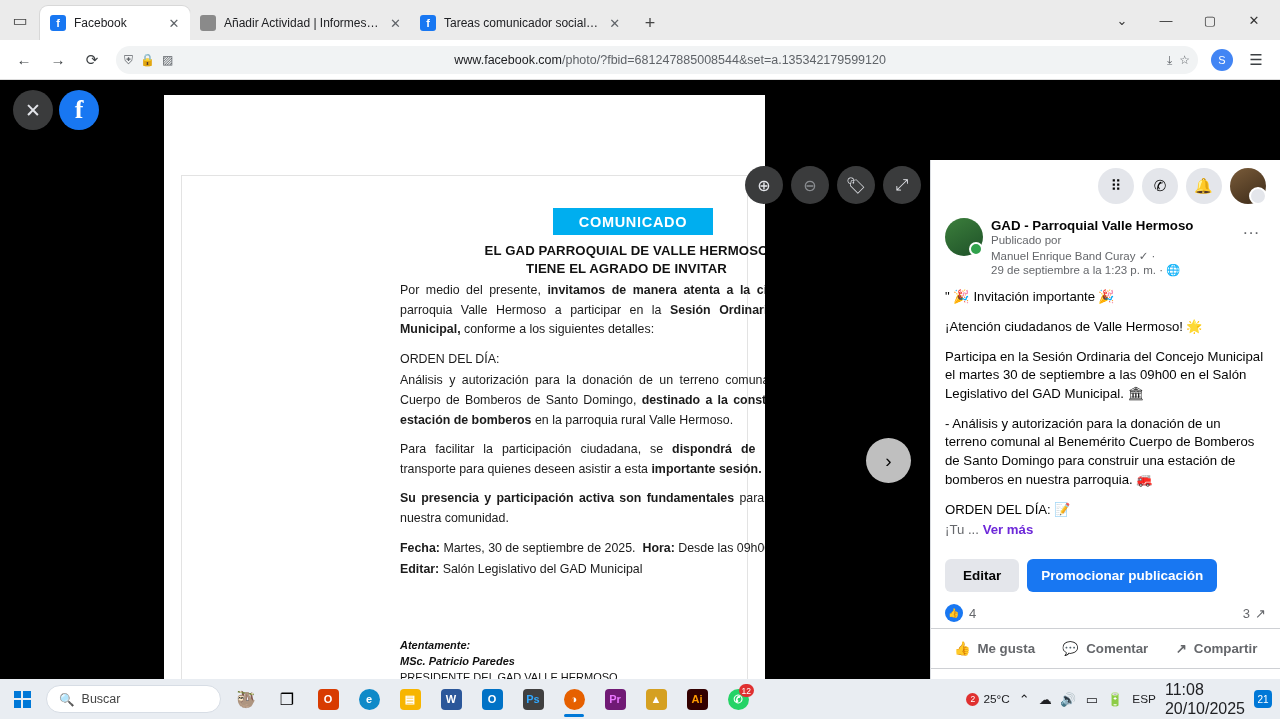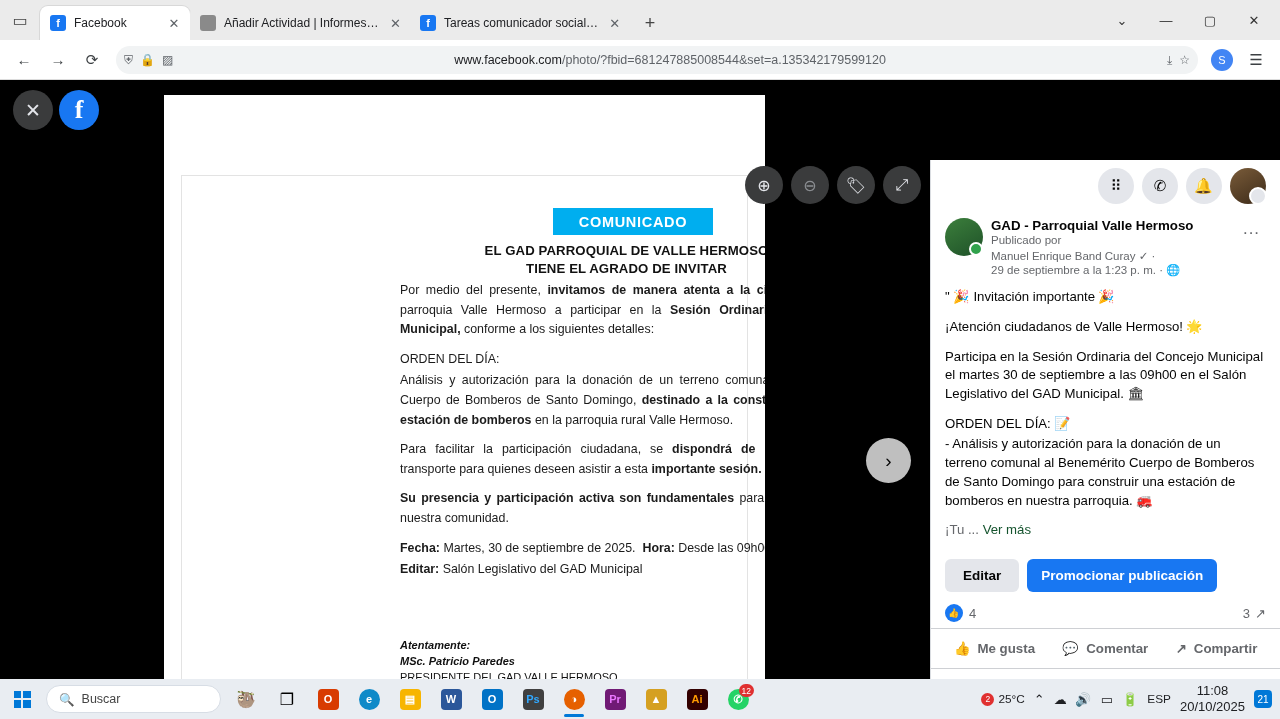--- a/index.html
+++ b/index.html
@@ -149,21 +149,21 @@
   .pg-name { font-size: 13.3px; font-weight: bold; color: #050505; }
   .pub-by { font-size: 11.5px; color: #65676b; line-height: 1.35; }
   .pub-name { font-size: 11.5px; color: #65676b; }
   .pub-name .nm { color: #65676b; }
   .post-more { width: 30px; height: 30px; display: flex; align-items: center; justify-content: center;
     color: #65676b; font-size: 17px; }
 
   .post-body { padding: 10px 14px 0 14px; font-size: 13.2px; color: #050505; line-height: 1.42; }
   .post-body p { margin-bottom: 11px; }
   .see-more { color: #65676b; }
-  .see-more b { color: #14532d; font-weight: normal; }
+  .see-more b { color: #6d28d9; font-weight: bold; }
 
   .post-actions { display: flex; gap: 8px; padding: 8px 14px 6px 14px; }
   .btn-edit { background: #e4e6eb; color: #050505; font-size: 13.5px; font-weight: bold;
     border-radius: 6px; padding: 9px 18px; }
   .btn-promote { background: #1877f2; color: #fff; font-size: 13.5px; font-weight: bold;
     border-radius: 6px; padding: 9px 14px; }
 
   .stats { display: flex; align-items: center; justify-content: space-between;
     padding: 6px 14px; border-bottom: 1px solid #ced0d4; }
   .stat-left { display: flex; align-items: center; gap: 6px; font-size: 13px; color: #65676b; }
@@ -199,21 +199,21 @@
   .tbi .sq { width: 21px; height: 21px; border-radius: 4px; display: flex; align-items: center;
     justify-content: center; color: #fff; font-size: 11px; font-weight: bold; }
   .tbi.active::after { content: ""; position: absolute; bottom: 1px; left: 9px; width: 20px; height: 3px;
     background: #0078d7; border-radius: 2px; }
   .badge-n { position: absolute; top: 4px; right: 3px; min-width: 13px; height: 13px; padding: 0 3px;
     border-radius: 7px; background: #e03030; color: #fff; font-size: 8.5px; display: flex;
     align-items: center; justify-content: center; }
   .tray { margin-left: auto; display: flex; align-items: center; gap: 9px; padding-right: 8px;
     font-size: 11.8px; color: #202124; }
   .tray .ic { font-size: 13px; }
-  .clock { text-align: center; line-height: 1.2; font-size: 13px; }
+  .clock { text-align: left; line-height: 1.2; font-size: 16px; }
   .tray-badge { width: 18px; height: 18px; border-radius: 4px; background: #0078d7; color: #fff;
     font-size: 10px; display: flex; align-items: center; justify-content: center; }
 </style>
 </head>
 <body>
 
 <div class="browser-chrome">
 
   <div class="tabstrip">
     <div class="tab-side-icon">▭</div>
@@ -336,22 +336,22 @@
         <div class="pub-name"><span class="nm">Manuel Enrique Band Curay</span> <span>✓</span> ·</div>
         <div class="pub-by"><span>29 de septiembre a la 1:23 p. m.</span> · <span>🌐</span></div>
       </div>
       <div class="post-more">···</div>
     </div>
 
     <div class="post-body">
       <p>" 🎉 Invitación importante 🎉</p>
       <p>¡Atención ciudadanos de Valle Hermoso! 🌟</p>
       <p>Participa en la Sesión Ordinaria del Concejo Municipal el martes 30 de septiembre a las 09h00 en el Salón Legislativo del GAD Municipal. 🏛</p>
+      <p>- Análisis y autorización para la donación de un terreno comunal al Benemérito Cuerpo de Bomberos de Santo Domingo para construir una estación de bomberos en nuestra parroquia. 🚒</p>
       <p style="margin-bottom:2px">ORDEN DEL DÍA: 📝</p>
-      <p>- Análisis y autorización para la donación de un terreno comunal al Benemérito Cuerpo de Bomberos de Santo Domingo para construir una estación de bomberos en nuestra parroquia. 🚒</p>
       <p class="see-more"><span>¡Tu ... </span><b>Ver más</b></p>
     </div>
 
     <div class="post-actions">
       <div class="btn-edit">Editar</div>
       <div class="btn-promote">Promocionar publicación</div>
     </div>
 
     <div class="stats">
       <div class="stat-left">

